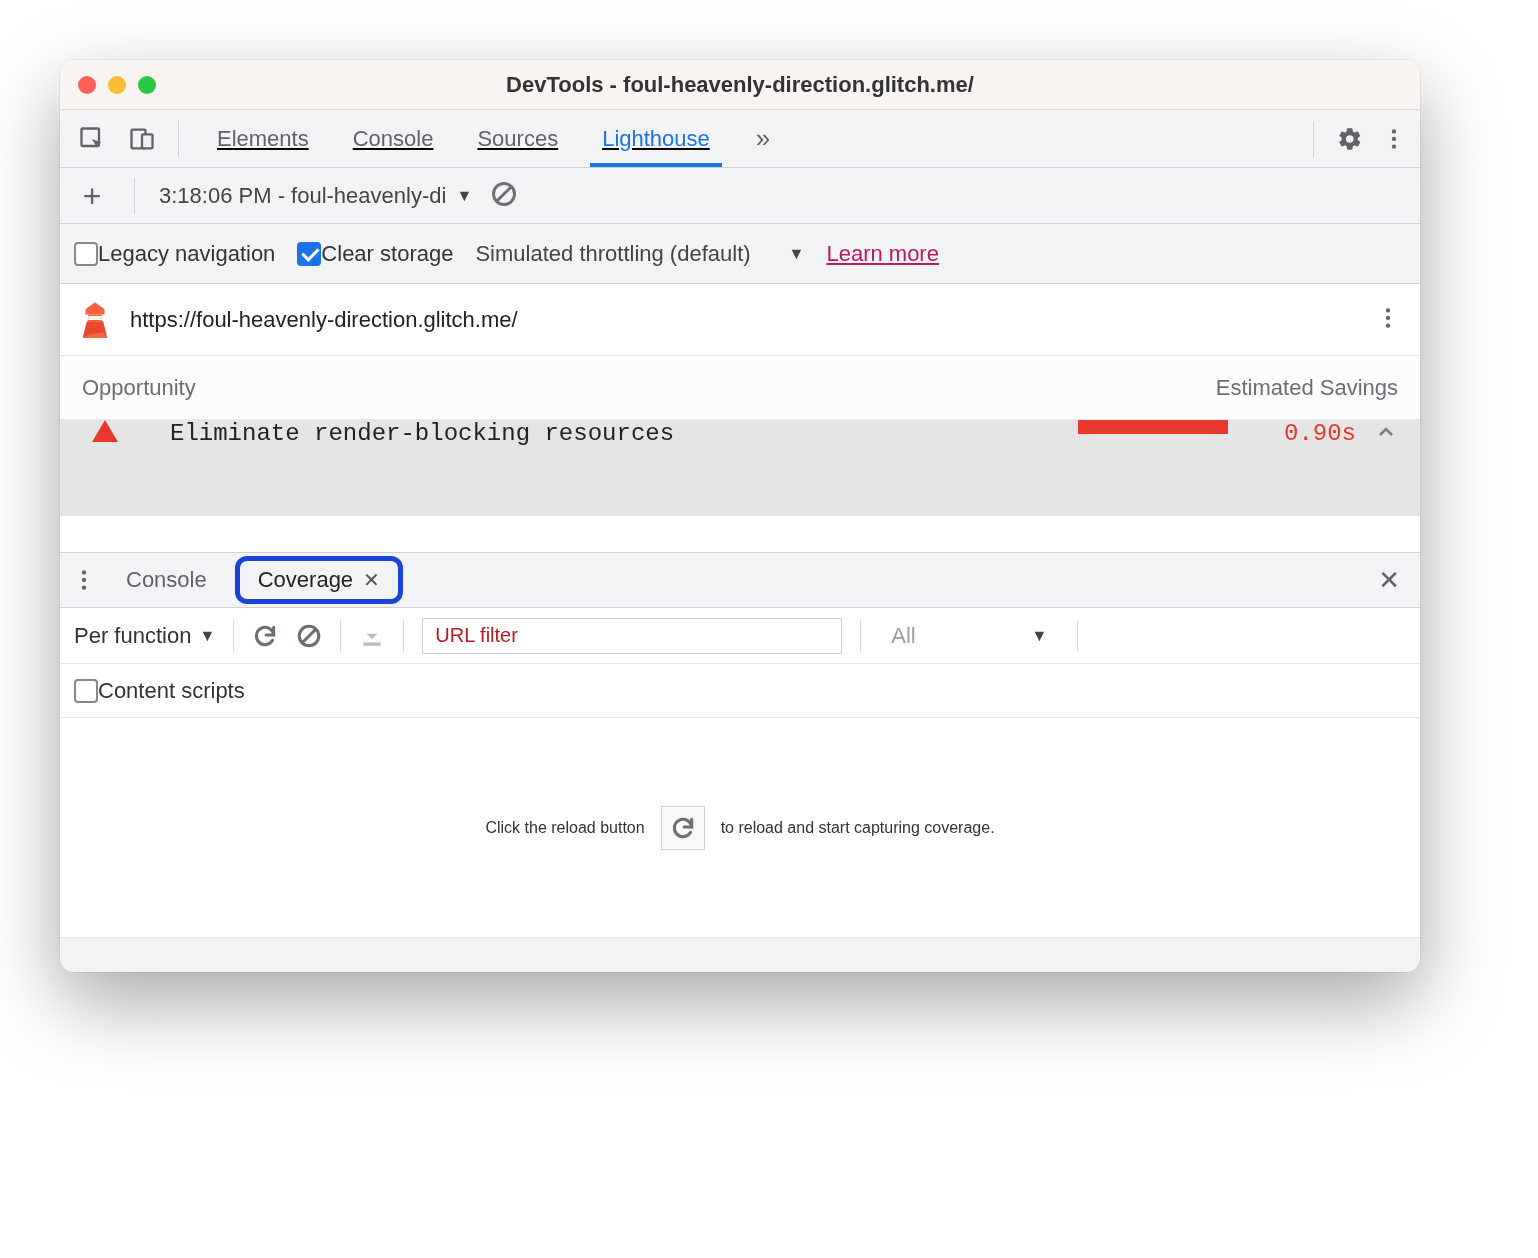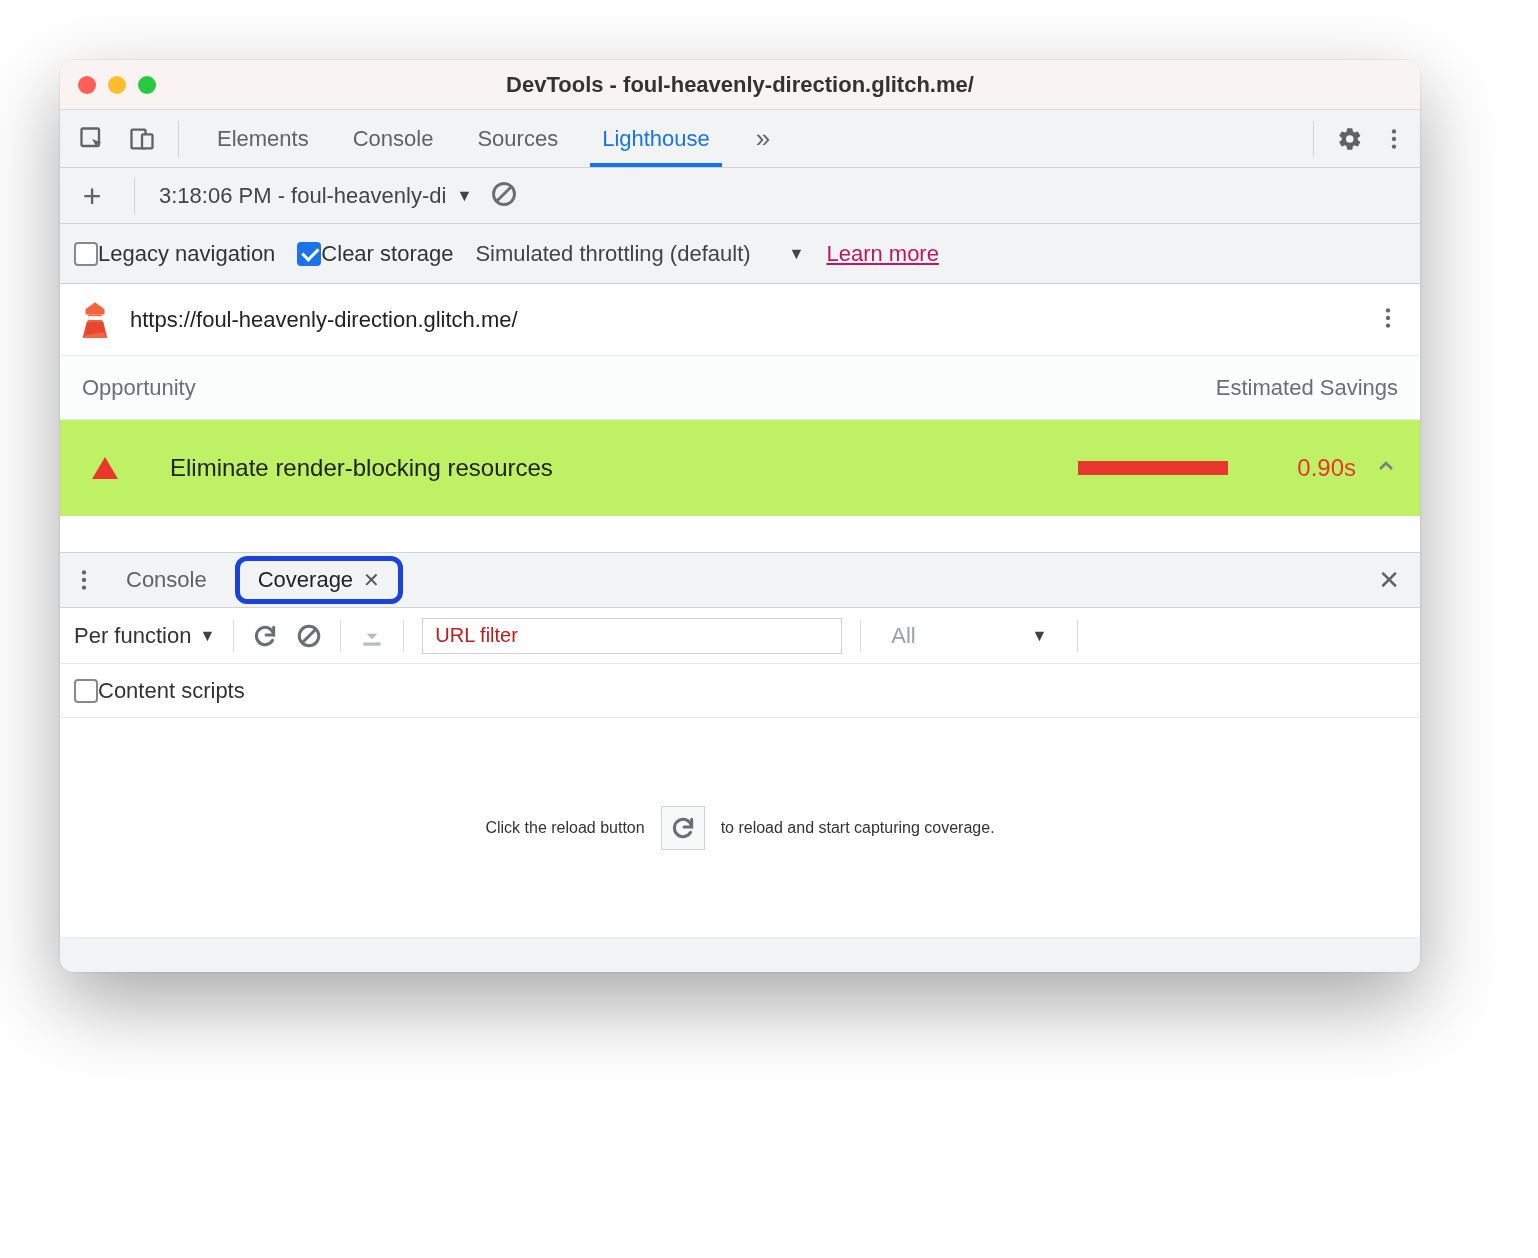--- a/index.html
+++ b/index.html
@@ -14,21 +14,21 @@
   .traffic .red { background: #ff5f57; }
   .traffic .yellow { background: #febc2e; }
   .traffic .green { background: #28c840; }
   .titlebar-title { position: absolute; left: 0; right: 0; text-align: center; font-weight: 600; font-size: 22px; color: #333; pointer-events: none; }
 
   
   .maintabs { height: 58px; background: #f1f3f4; border-bottom: 1px solid #cfd2d4; display: flex; align-items: center; padding: 0 12px; gap: 10px; }
   .icon-btn { width: 40px; height: 40px; display: flex; align-items: center; justify-content: center; color: #5f6368; border-radius: 4px; }
   .icon-btn svg { width: 28px; height: 28px; }
   .vdiv { width: 1px; height: 36px; background: #d0d3d5; margin: 0 6px; }
-  .tablist { display: flex; align-items: stretch; height: 100%; gap: 0; }
+  .tablist { display: flex; align-items: stretch; height: 100%; gap: 0; text-decoration: underline; }
   .tab { padding: 0 22px; display: flex; align-items: center; font-size: 22px; color: #5f6368; position: relative; }
   .tab.active { color: #1a73e8; }
   .tab.active::after { content: ""; position: absolute; left: 10px; right: 10px; bottom: 0; height: 4px; background: #1a73e8; }
   .more-chevrons { font-size: 26px; color: #5f6368; padding: 0 14px; }
   .spacer { flex: 1; }
   .gear-icon svg, .kebab-v svg { width: 26px; height: 26px; }
 
   
   .subbar { height: 56px; background: #f1f3f4; border-bottom: 1px solid #cfd2d4; display: flex; align-items: center; padding: 0 14px; gap: 18px; }
   .plus-btn { font-size: 32px; color: #5f6368; width: 36px; text-align: center; line-height: 1; }
@@ -47,21 +47,21 @@
 
   
   .report-header { height: 72px; background: #fff; border-bottom: 1px solid #e6e8ea; display: flex; align-items: center; padding: 0 18px; gap: 18px; }
   .lh-logo { width: 34px; height: 38px; }
   .report-url { font-size: 22px; color: #222; flex: 1; }
   .kebab-v { color: #666; width: 28px; text-align: center; }
 
   
   .opp-head { height: 64px; background: #fbfcfc; border-bottom: 1px solid #e6e8ea; display: flex; align-items: center; padding: 0 22px; font-size: 22px; color: #6b6f73; }
   .opp-head .right { margin-left: auto; }
-  .opp-row { height: 96px; background: #bef264; display: flex; align-items: center; padding: 0 22px 0 32px; gap: 18px; }
+  .opp-row { height: 96px; background: #e5e5e5; display: flex; padding: 0 22px 0 32px; gap: 18px; font-family: Liberation Mono, monospace; }
   .red-tri { width: 0; height: 0; border-left: 13px solid transparent; border-right: 13px solid transparent; border-bottom: 22px solid #e8382e; }
   .opp-title { font-size: 24px; color: #222; margin-left: 34px; }
   .opp-bar { margin-left: auto; width: 150px; height: 14px; background: #e8382e; }
   .opp-val { width: 110px; text-align: right; font-size: 24px; color: #e8382e; }
   .chev-up { color: #7a7e82; }
 
   
   .drawer-tabs { height: 56px; background: #f1f3f4; border-top: 1px solid #cfd2d4; border-bottom: 1px solid #cfd2d4; display: flex; align-items: center; padding: 0 10px; gap: 10px; margin-top: 36px; }
   .dtab { padding: 6px 18px; font-size: 22px; color: #5f6368; display: flex; align-items: center; gap: 10px; border-radius: 12px; }
   .dtab.active { color: #222; border: 5px solid #1b43d9; }

